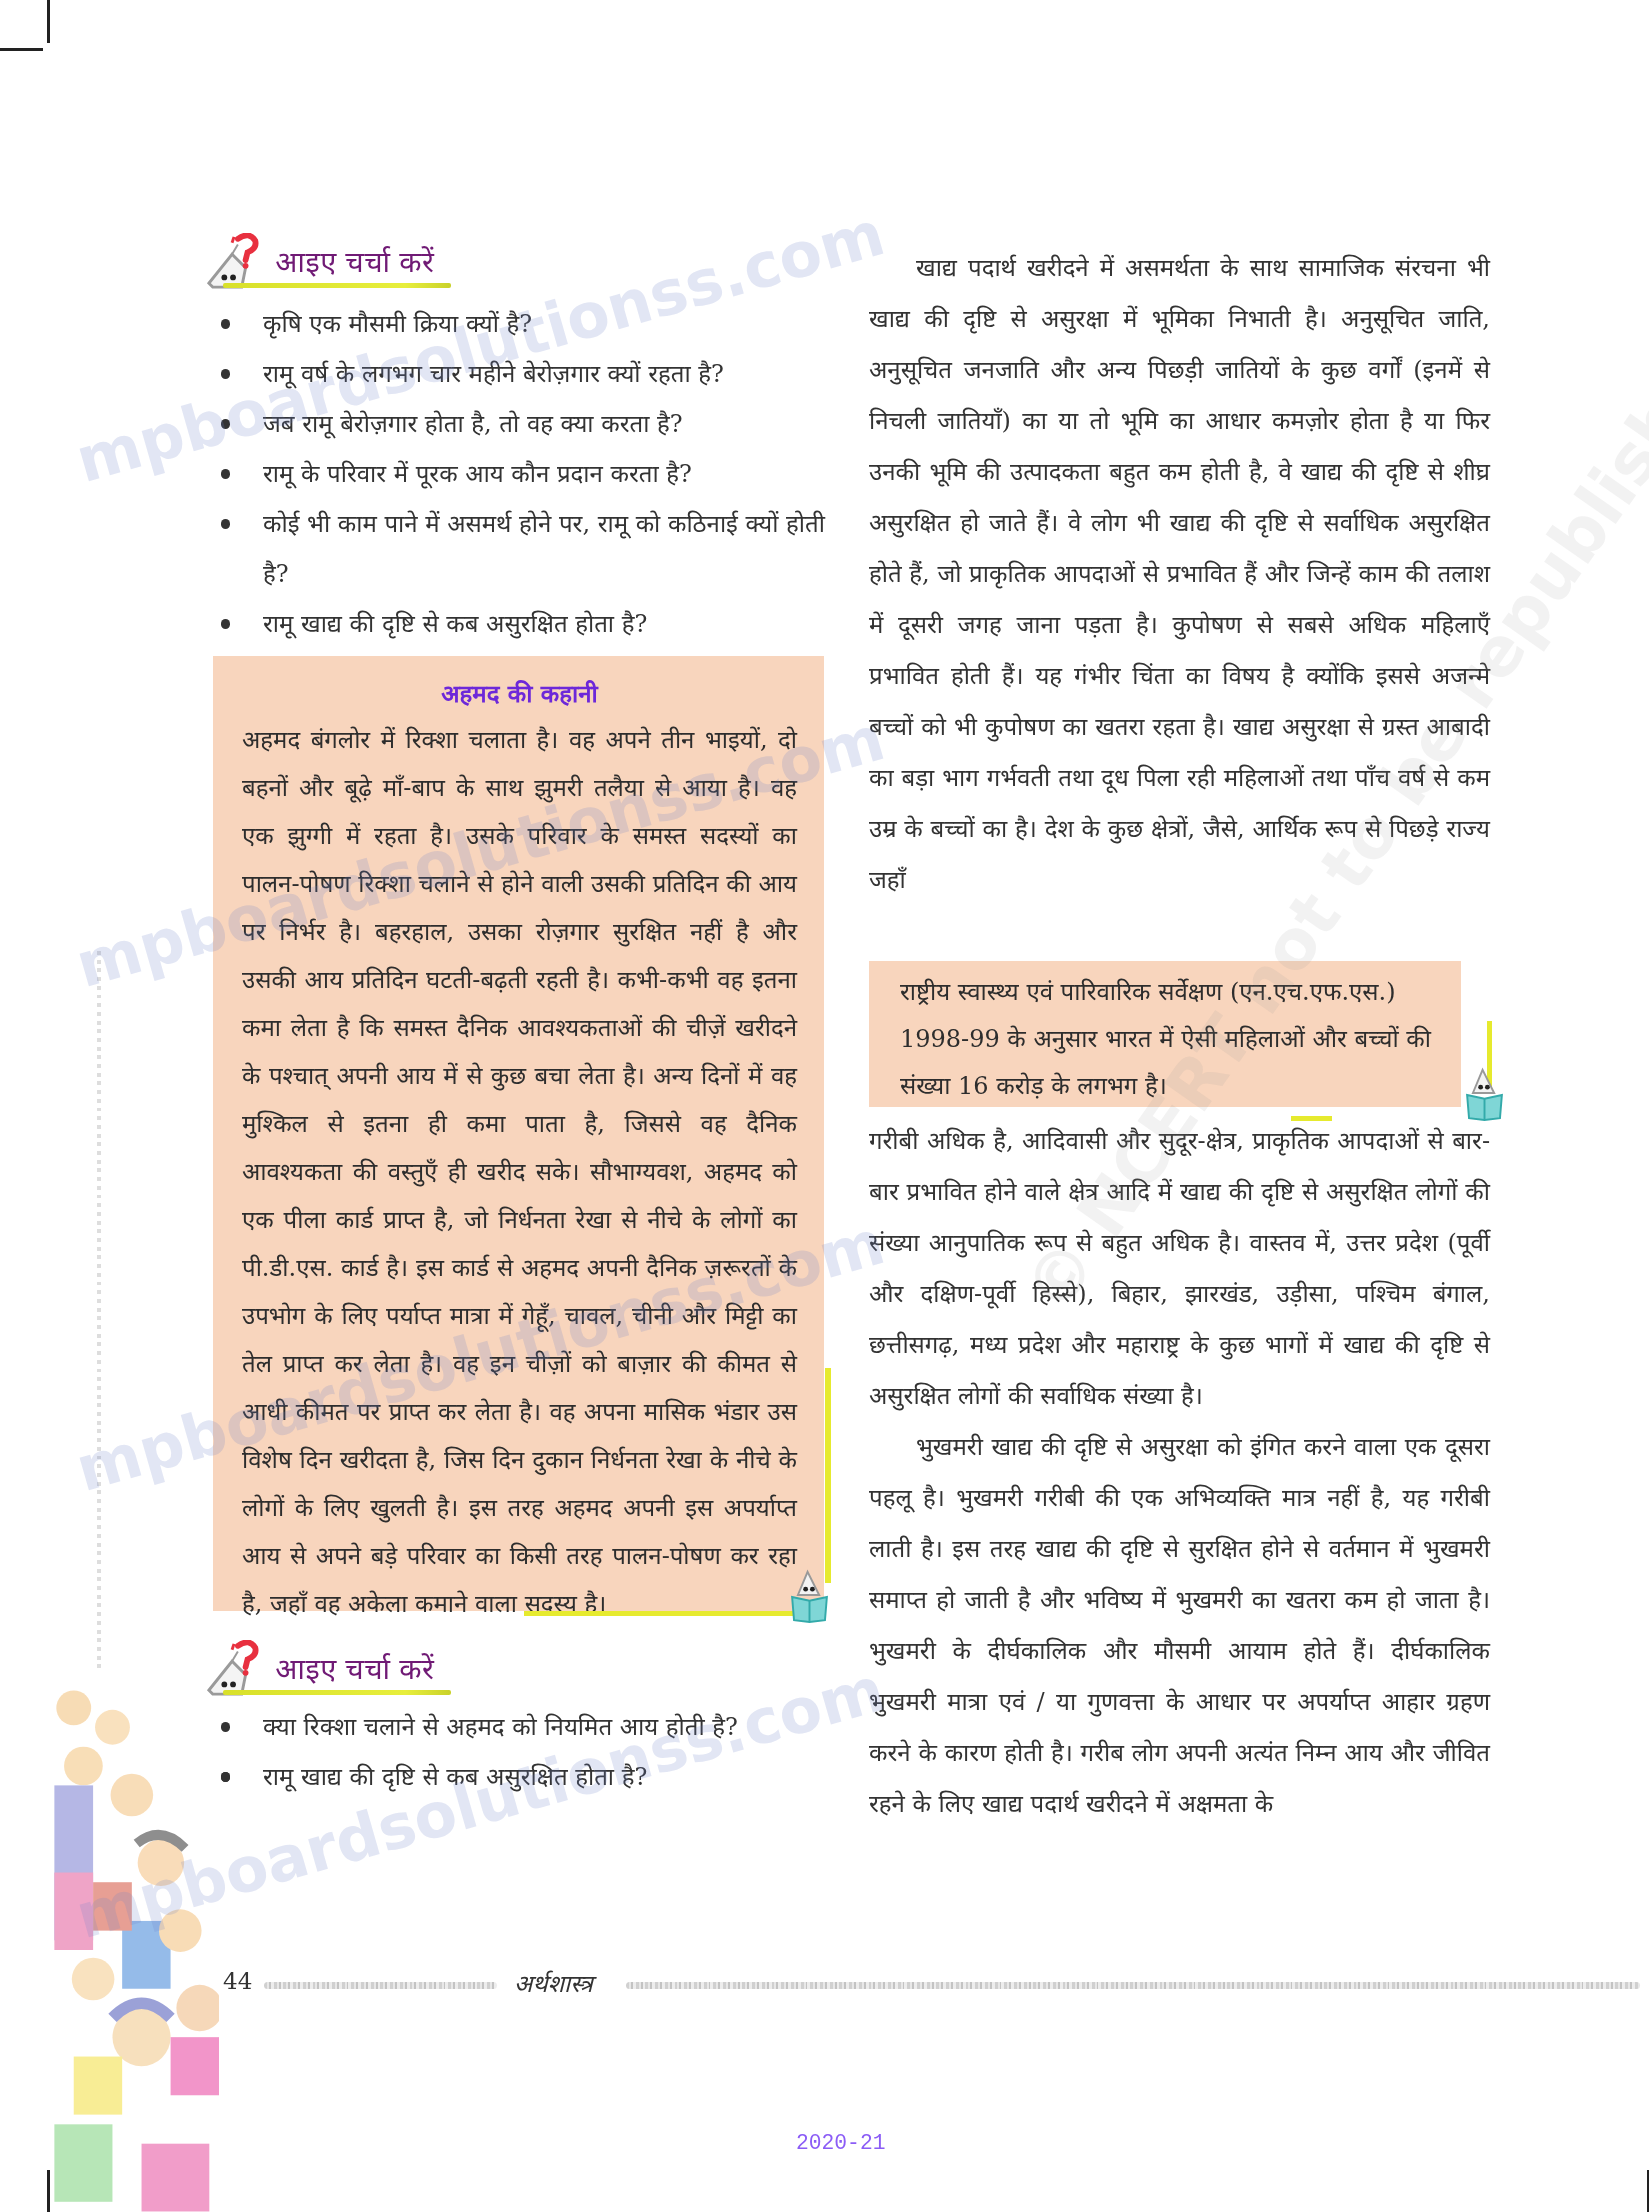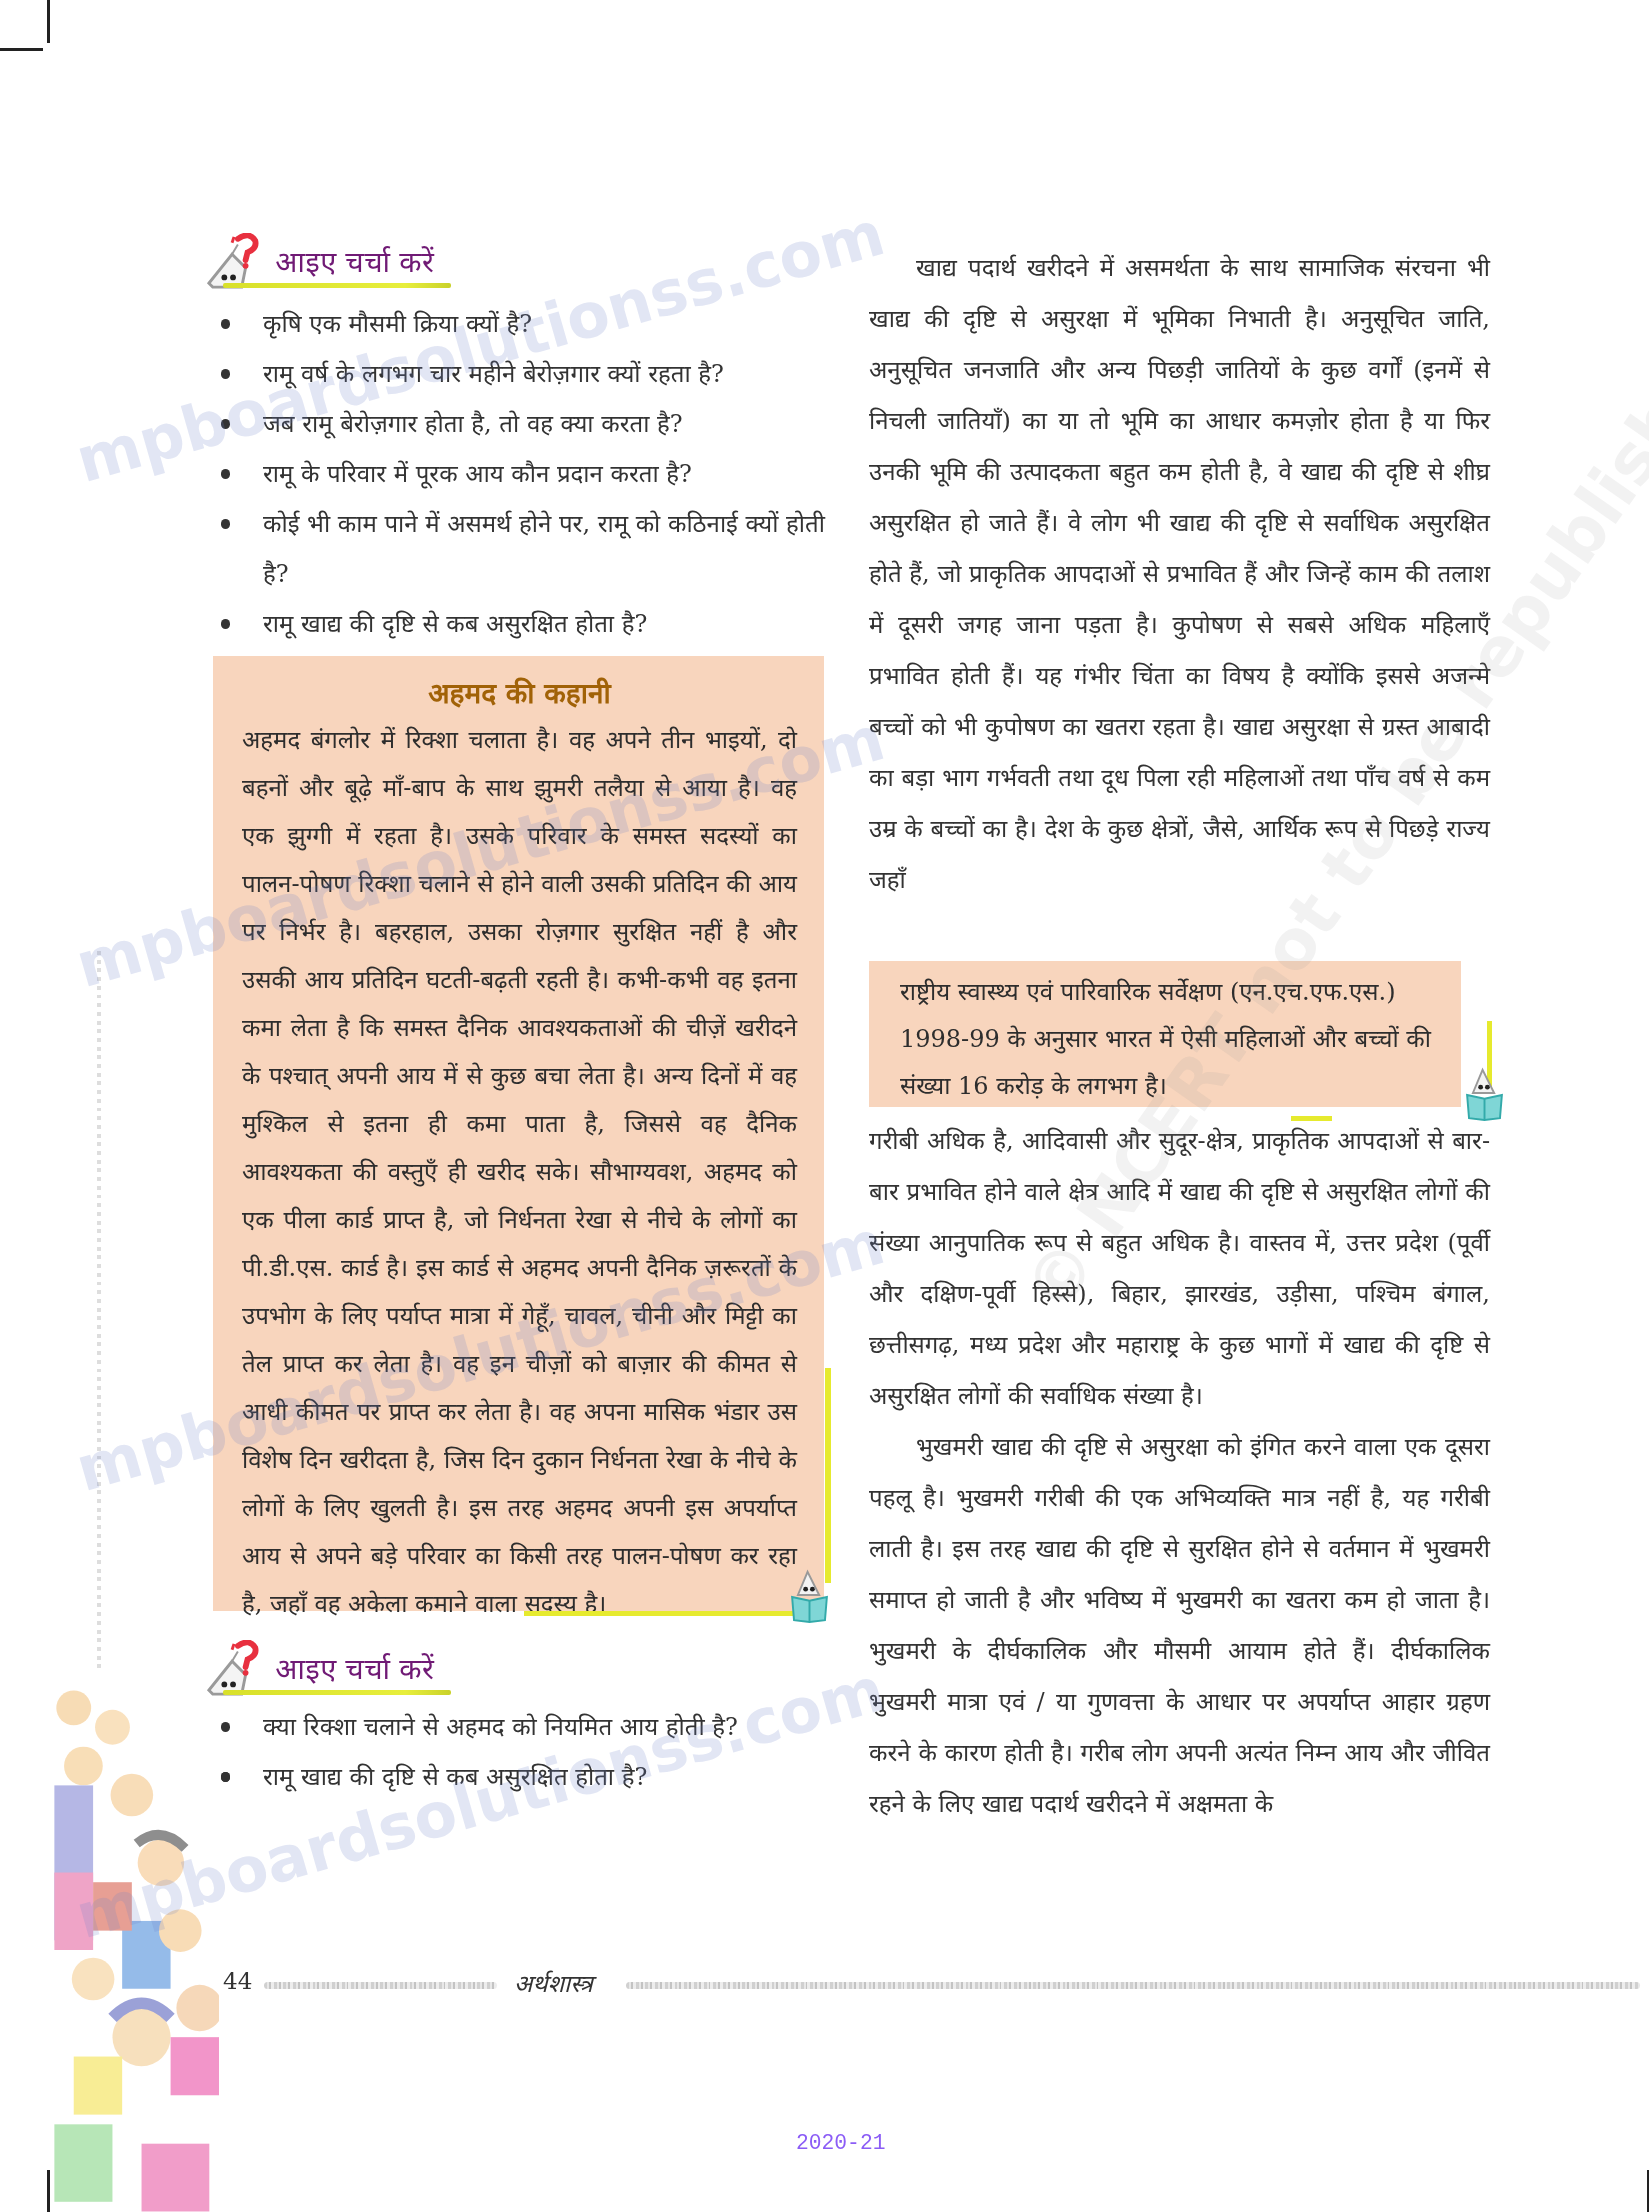--- a/index.html
+++ b/index.html
@@ -50,21 +50,21 @@
     position:absolute; left:7.8px; top:20.4px; width:9.7px; height:9.7px;
     background:#333; border-radius:50%;
   }
 
   
   .story-box {
     position:absolute; left:213px; top:656px; width:611px; height:955px;
     background:#f8d5bd; box-sizing:border-box; padding:17.5px 27px 0 29px;
   }
   .story-title {
-    text-align:center; font-size:28px; font-weight:bold; color:#a16207;
+    text-align:center; font-size:24px; font-weight:bold; color:#6d28d9;
     line-height:39px; margin-bottom:3.9px;
   }
   .story-body {
     font-size:24px; line-height:48px; text-align:justify; color:#2d2d2d;
   }
   .yellow-frame-v { position:absolute; background:#e6ea2e; }
 
   .mascot { position:absolute; width:43px; height:58px; z-index:3; }
 
   

